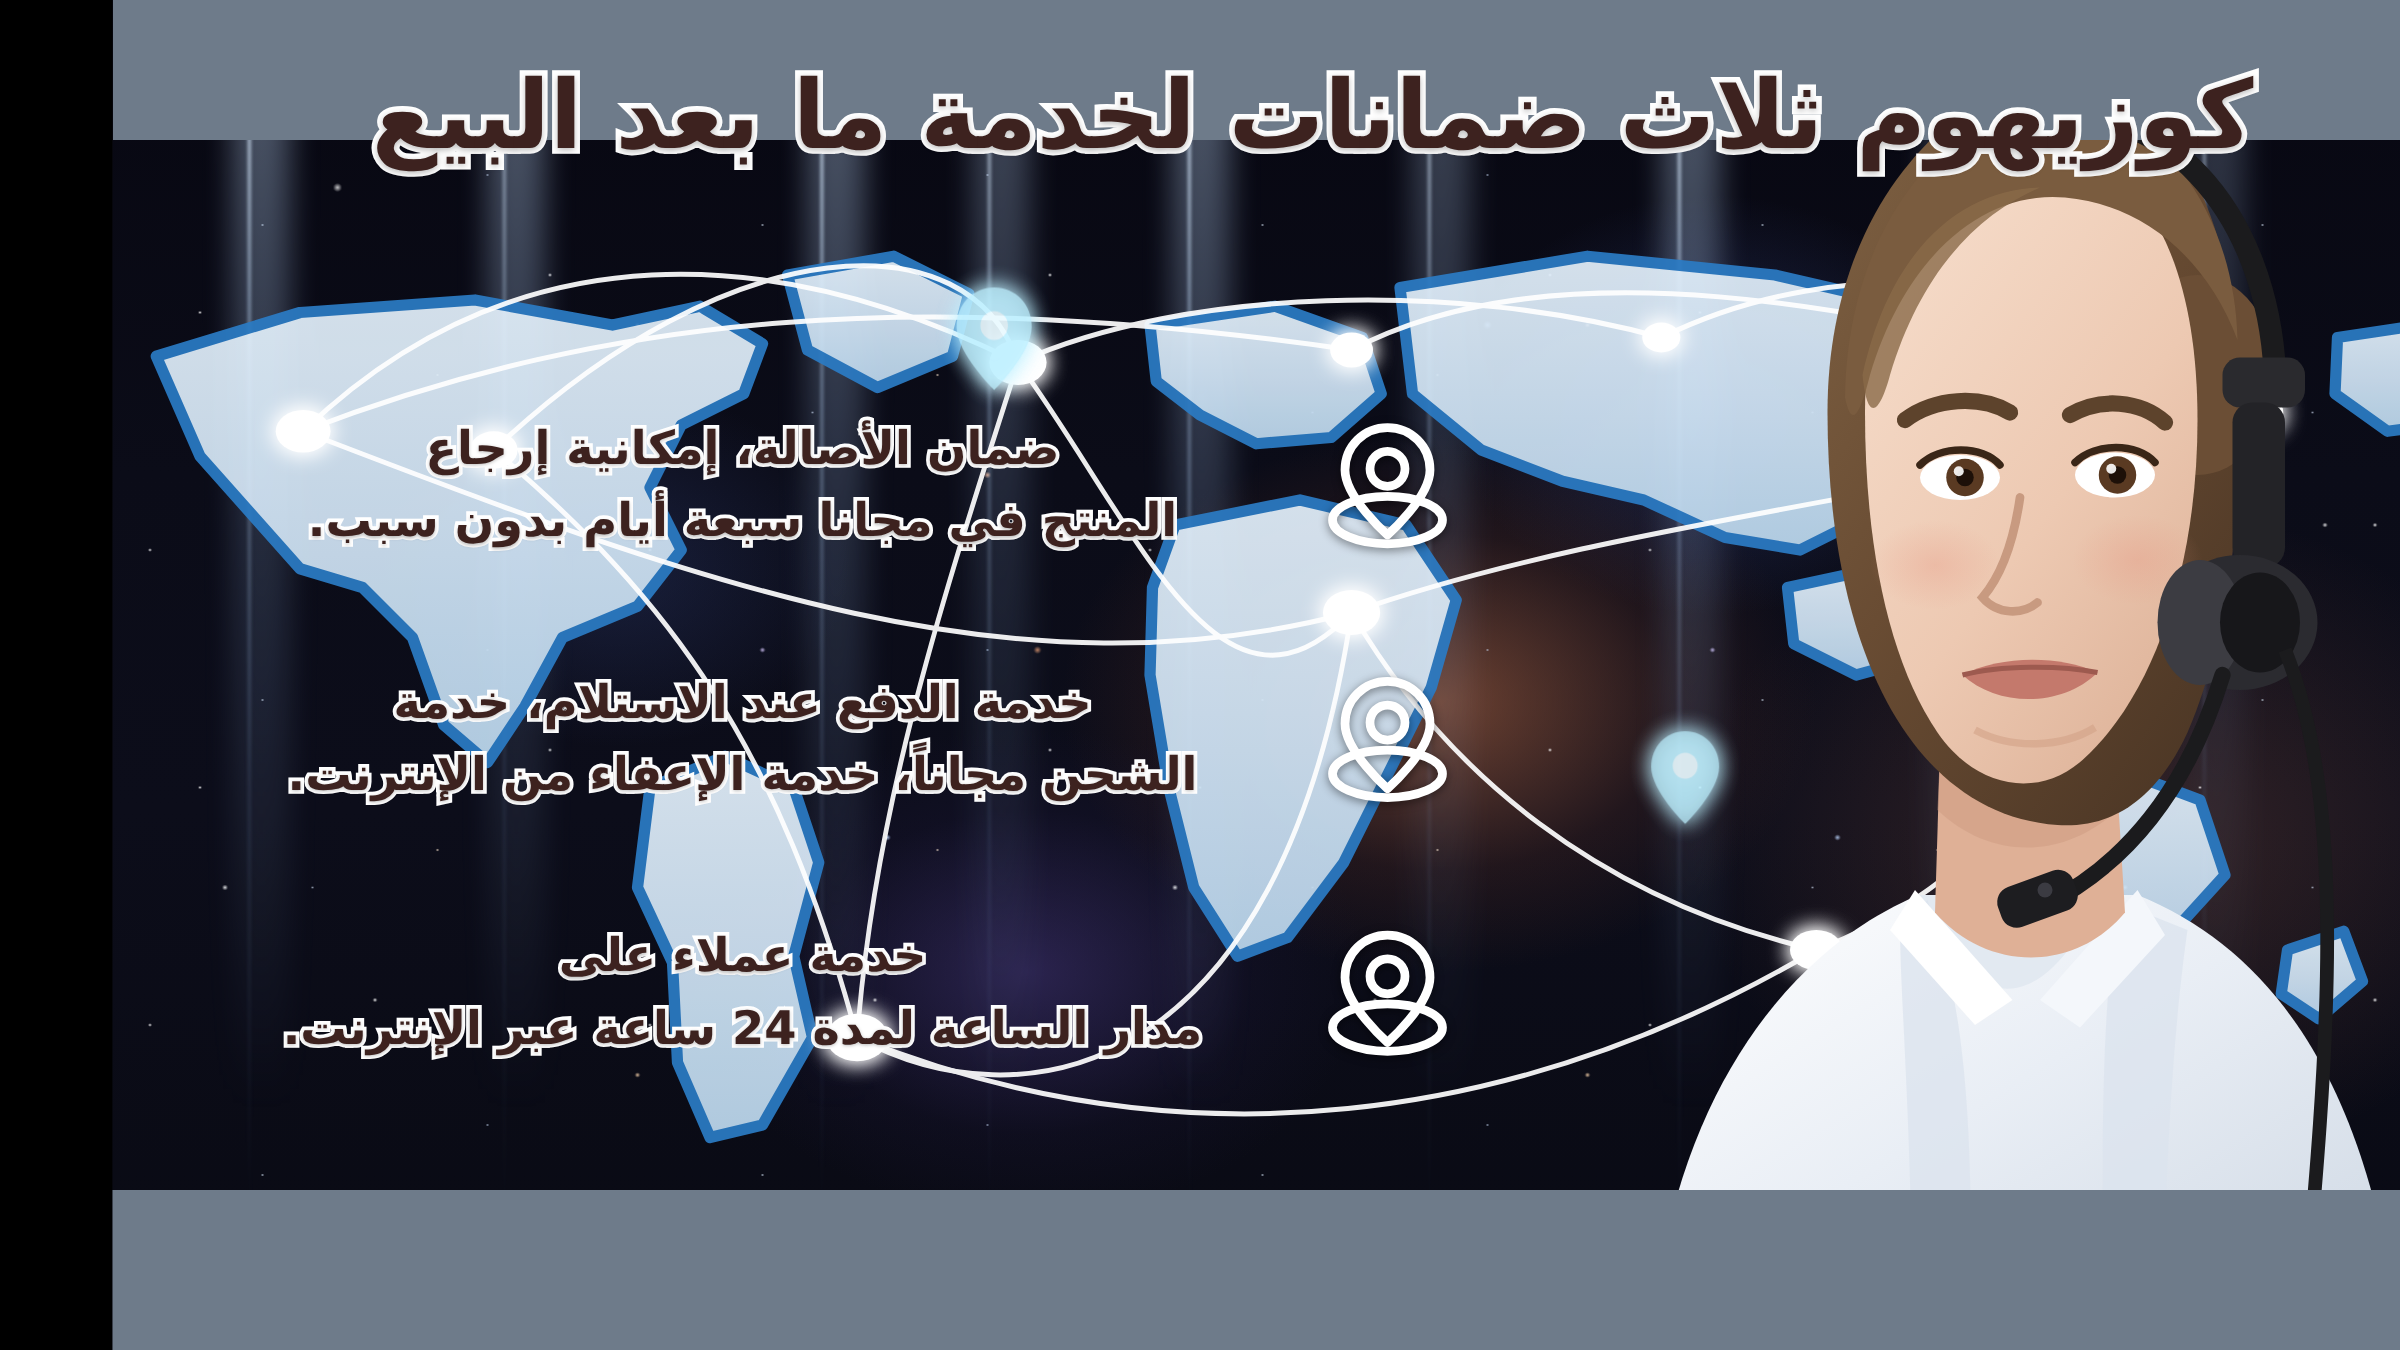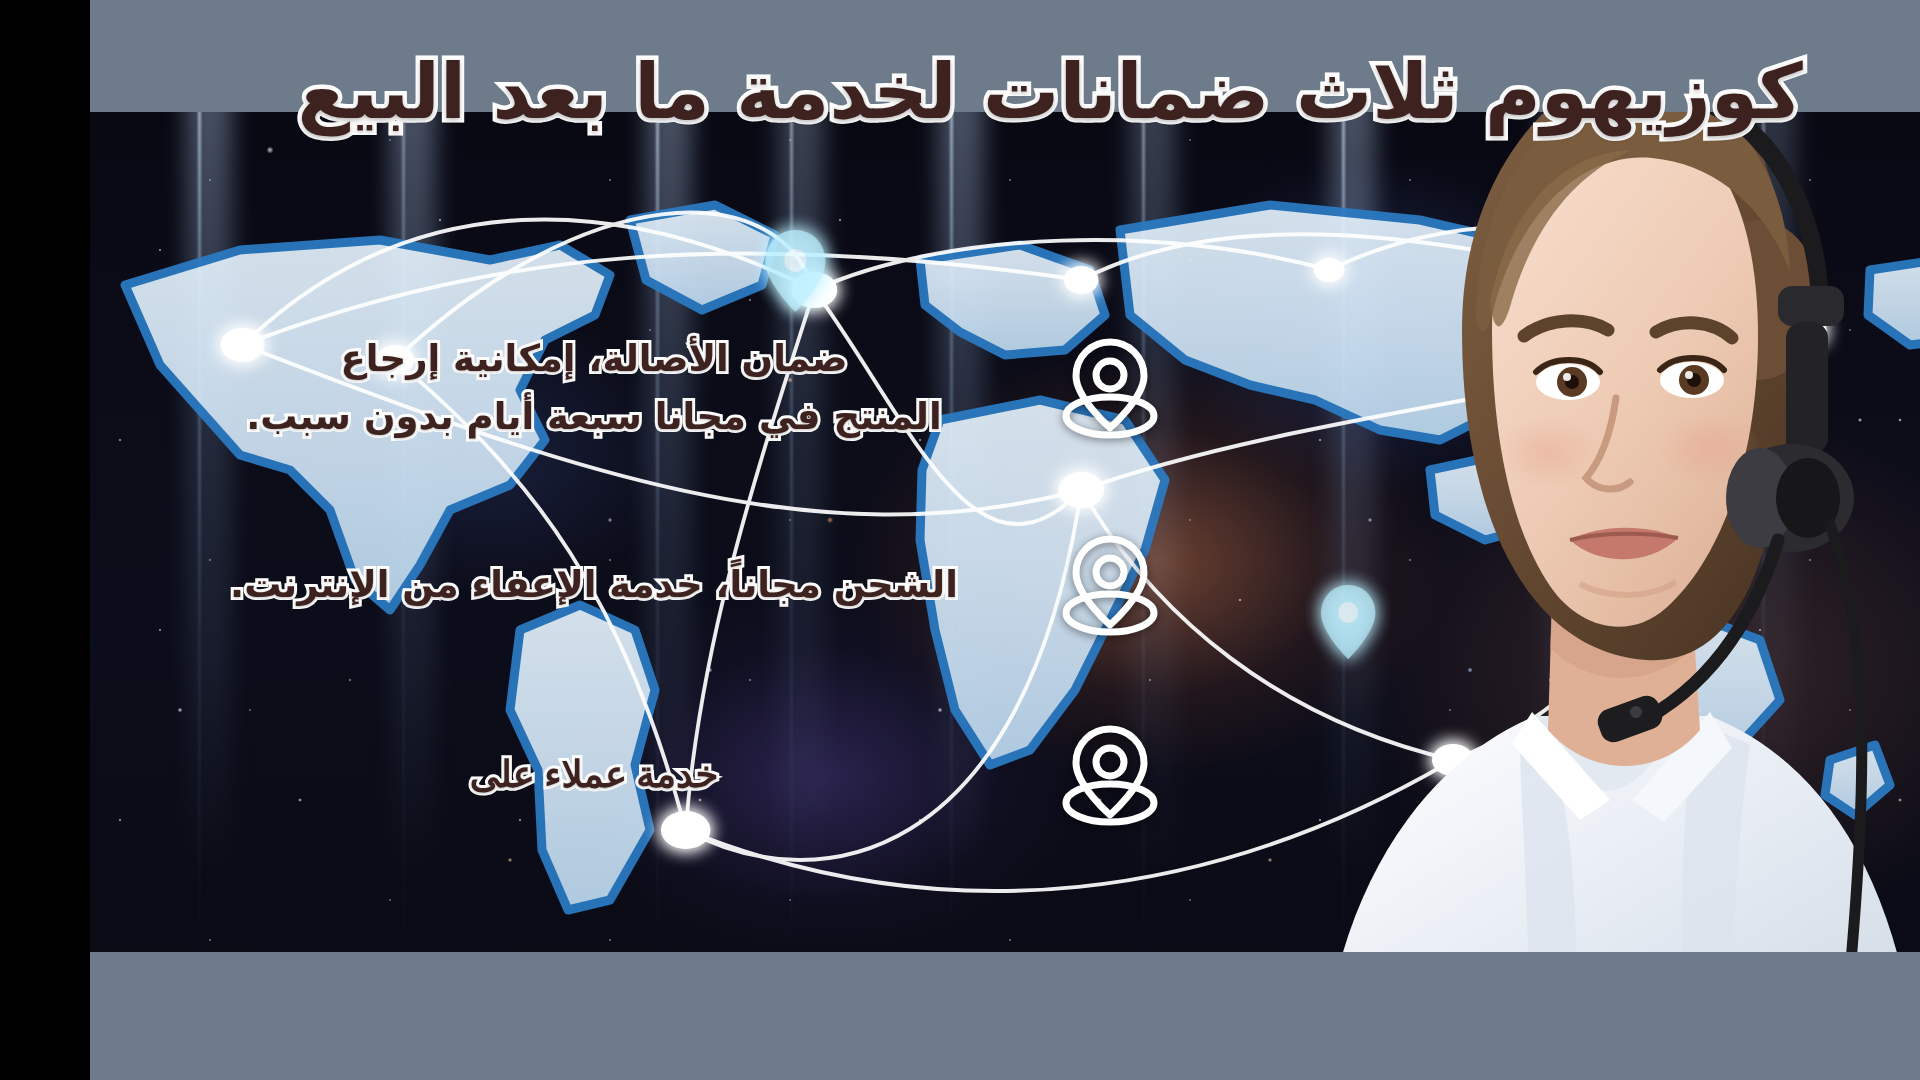--- a/index.html
+++ b/index.html
@@ -106,21 +106,21 @@
 
   
   .features{
     position:absolute; left:60px; top:330px; width:1010px;
     z-index:35; direction:rtl;
   }
   .feature{
     display:flex; align-items:center; gap:22px;
     margin-bottom:86px;
   }
-  .feature:last-child{margin-bottom:0;font-family:Liberation Serif, serif;}
+  .feature:last-child{margin-bottom:0;}
   .pin-icon{flex:0 0 auto; width:100px; height:104px;}
   .pin-icon svg{width:100%; height:100%; display:block;
     filter:drop-shadow(0 2px 4px rgba(0,0,0,.45));}
   .feature-text{
     flex:1 1 auto; text-align:center;
     font-size:37px; font-weight:700; line-height:1.58;
     color:#3d221f;
     -webkit-text-stroke:6px #ffffff;
     paint-order:stroke fill;
     direction:rtl;
@@ -389,32 +389,34 @@
 
     <div class="feature">
       <span class="pin-icon">
         <svg viewBox="0 0 100 104" aria-hidden="true">
           <ellipse cx="50" cy="80" rx="44" ry="19" fill="none" stroke="#ffffff" stroke-width="7"></ellipse>
           <path d="M50,6 C31,6 16,21 16,40 C16,62 50,92 50,92 C50,92 84,62 84,40 C84,21 69,6 50,6 Z" fill="none" stroke="#ffffff" stroke-width="7" stroke-linejoin="round"></path>
           <circle cx="50" cy="39" r="14" fill="none" stroke="#ffffff" stroke-width="7"></circle>
         </svg>
       </span>
       <span class="feature-text">
+        <span class="ln">خدمة الدفع عند الاستلام، خدمة</span>
         <span class="ln">الشحن مجاناً، خدمة الإعفاء من الإنترنت.</span>
       </span>
     </div>
 
     <div class="feature">
       <span class="pin-icon">
         <svg viewBox="0 0 100 104" aria-hidden="true">
           <ellipse cx="50" cy="80" rx="44" ry="19" fill="none" stroke="#ffffff" stroke-width="7"></ellipse>
           <path d="M50,6 C31,6 16,21 16,40 C16,62 50,92 50,92 C50,92 84,62 84,40 C84,21 69,6 50,6 Z" fill="none" stroke="#ffffff" stroke-width="7" stroke-linejoin="round"></path>
           <circle cx="50" cy="39" r="14" fill="none" stroke="#ffffff" stroke-width="7"></circle>
         </svg>
       </span>
       <span class="feature-text">
         <span class="ln">خدمة عملاء على</span>
+        <span class="ln">مدار الساعة لمدة 24 ساعة عبر الإنترنت.</span>
       </span>
     </div>
 
   </div>
 
 </div>
 
 </body></html>

